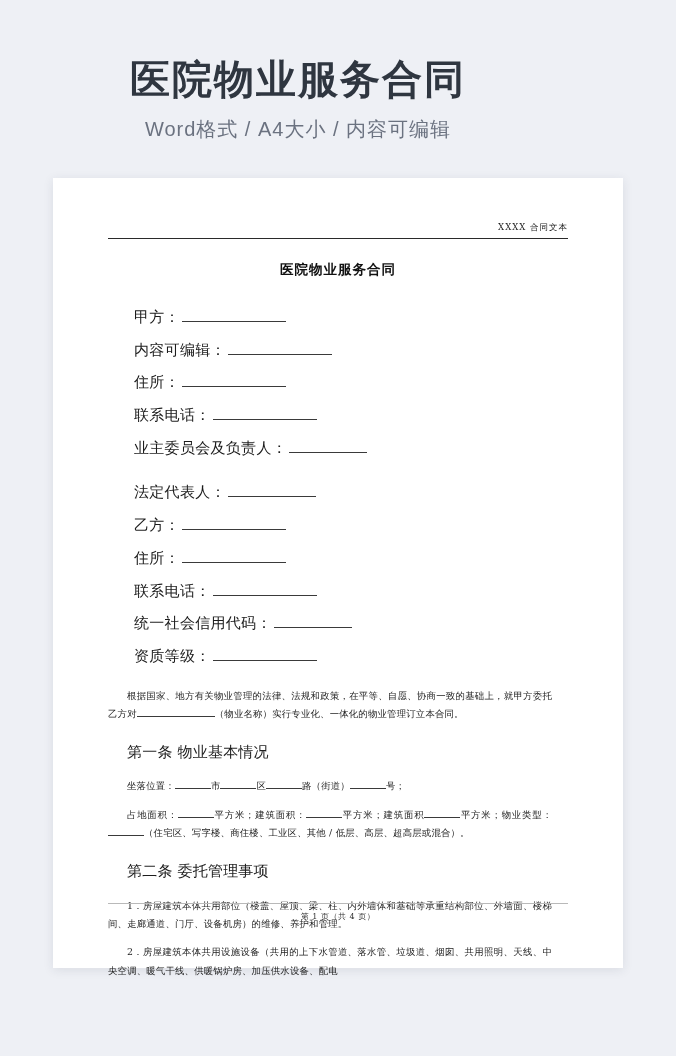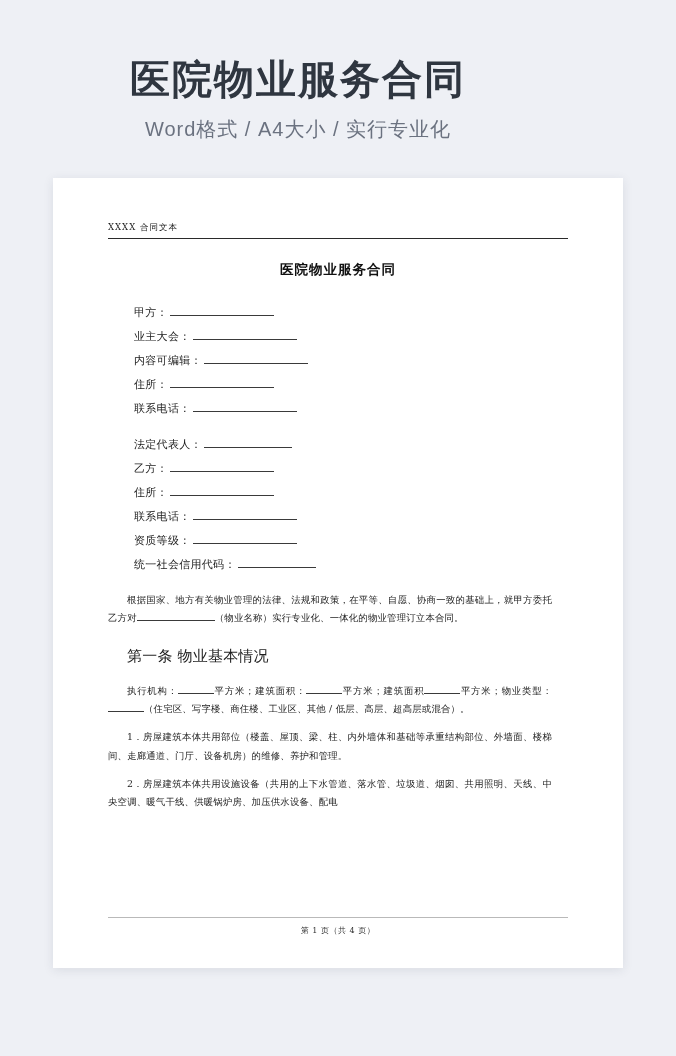--- a/index.html
+++ b/index.html
@@ -52,41 +52,41 @@
     left: 72px;
     top: 210px;
     width: 532px;
     height: 726px;
     box-sizing: border-box;
     padding: 12px 36px 10px 36px;
     font-family: "DejaVu Serif", "Liberation Serif", serif;
     color: #1d1d1d;
   }
   .header-line {
-    text-align: left;
+    text-align: right;
     font-size: 8.5px;
     letter-spacing: 1px;
     color: #222;
     padding-bottom: 4px;
     border-bottom: 1.3px solid #2a2a2a;
     margin-bottom: 22px;
   }
   .doc-title {
     text-align: center;
     font-size: 13.5px;
     font-weight: bold;
     letter-spacing: 1px;
     margin: 6px 0 22px 0;
     color: #111;
   }
   .fields {
     margin: 0 0 0 26px;
   }
   .field-row {
-    font-size: 11px;
+    font-size: 15px;
     line-height: 2.18;
     white-space: nowrap;
     color: #1b1b1b;
   }
   .field-label {
     letter-spacing: 0.3px;
   }
   .blank {
     display: inline-block;
     border-bottom: 1px solid #3a3a3a;
@@ -120,97 +120,101 @@
     width: 78px;
     height: 9px;
   }
   .inline-blank.s {
     width: 36px;
   }
   .footer {
     position: absolute;
     left: 36px;
     right: 36px;
-    bottom: 0;
+    bottom: 14px;
     text-align: center;
     font-size: 8px;
     color: #333;
     padding-top: 7px;
     border-top: 1px solid #b9b9b9;
     letter-spacing: 0.5px;
   }
 </style>
 </head>
 <body>
 
 <div class="page-wrap">
 
   <div class="banner">
     <div class="banner-title">医院物业服务合同</div>
-    <div class="banner-sub">Word格式 / A4大小 / 实行专业化</div>
+    <div class="banner-sub">Word格式 / A4大小 / 内容可编辑</div>
   </div>
 
   <div class="doc-shadow"></div>
 
   <div class="doc-inner">
 
     <div class="header-line">XXXX 合同文本</div>
 
     <div class="doc-title">医院物业服务合同</div>
 
     <div class="fields">
       <div class="field-row">
         <span class="field-label">甲方：</span><span class="blank w1"></span>
       </div>
       <div class="field-row">
-        <span class="field-label">业主大会：</span><span class="blank w1"></span>
-      </div>
-      <div class="field-row">
         <span class="field-label">内容可编辑：</span><span class="blank w1"></span>
       </div>
       <div class="field-row">
         <span class="field-label">住所：</span><span class="blank w1"></span>
       </div>
       <div class="field-row">
         <span class="field-label">联系电话：</span><span class="blank w1"></span>
       </div>
+      <div class="field-row">
+        <span class="field-label">业主委员会及负责人：</span><span class="blank w3"></span>
+      </div>
 
       <div class="gap-block"></div>
 
       <div class="field-row">
         <span class="field-label">法定代表人：</span><span class="blank w2"></span>
       </div>
       <div class="field-row">
         <span class="field-label">乙方：</span><span class="blank w1"></span>
       </div>
       <div class="field-row">
         <span class="field-label">住所：</span><span class="blank w1"></span>
       </div>
       <div class="field-row">
         <span class="field-label">联系电话：</span><span class="blank w1"></span>
       </div>
       <div class="field-row">
+        <span class="field-label">统一社会信用代码：</span><span class="blank w3"></span>
+      </div>
+      <div class="field-row">
         <span class="field-label">资质等级：</span><span class="blank w1"></span>
-      </div>
-      <div class="field-row">
-        <span class="field-label">统一社会信用代码：</span><span class="blank w3"></span>
       </div>
     </div>
 
     <div class="para">
       <span>根据国家、地方有关物业管理的法律、法规和政策，在平等、自愿、协商一致的基础上，就甲方委托乙方对</span><span class="inline-blank"></span><span>（物业名称）实行专业化、一体化的物业管理订立本合同。</span>
     </div>
 
     <div class="clause-head">第一条  物业基本情况</div>
 
-
     <div class="para tight">
-      <span>执行机构：</span><span class="inline-blank s"></span><span>平方米；建筑面积：</span><span class="inline-blank s"></span><span>平方米；建筑面积</span><span class="inline-blank s"></span><span>平方米；物业类型：</span><span class="inline-blank s"></span><span>（住宅区、写字楼、商住楼、工业区、其他 / 低层、高层、超高层或混合）。</span>
-    </div>
-
+      <span>坐落位置：</span><span class="inline-blank s"></span><span>市</span><span class="inline-blank s"></span><span>区</span><span class="inline-blank s"></span><span>路（街道）</span><span class="inline-blank s"></span><span>号；</span>
+    </div>
+
+    <div class="para tight">
+      <span>占地面积：</span><span class="inline-blank s"></span><span>平方米；建筑面积：</span><span class="inline-blank s"></span><span>平方米；建筑面积</span><span class="inline-blank s"></span><span>平方米；物业类型：</span><span class="inline-blank s"></span><span>（住宅区、写字楼、商住楼、工业区、其他 / 低层、高层、超高层或混合）。</span>
+    </div>
+
+    <div class="clause-head">第二条  委托管理事项</div>
 
     <div class="para tight">1．房屋建筑本体共用部位（楼盖、屋顶、梁、柱、内外墙体和基础等承重结构部位、外墙面、楼梯间、走廊通道、门厅、设备机房）的维修、养护和管理。</div>
 
     <div class="para tight">2．房屋建筑本体共用设施设备（共用的上下水管道、落水管、垃圾道、烟囱、共用照明、天线、中央空调、暖气干线、供暖锅炉房、加压供水设备、配电</div>
 
     <div class="footer">第 1 页（共 4 页）</div>
   </div>
 </div>
 
 </body></html>

